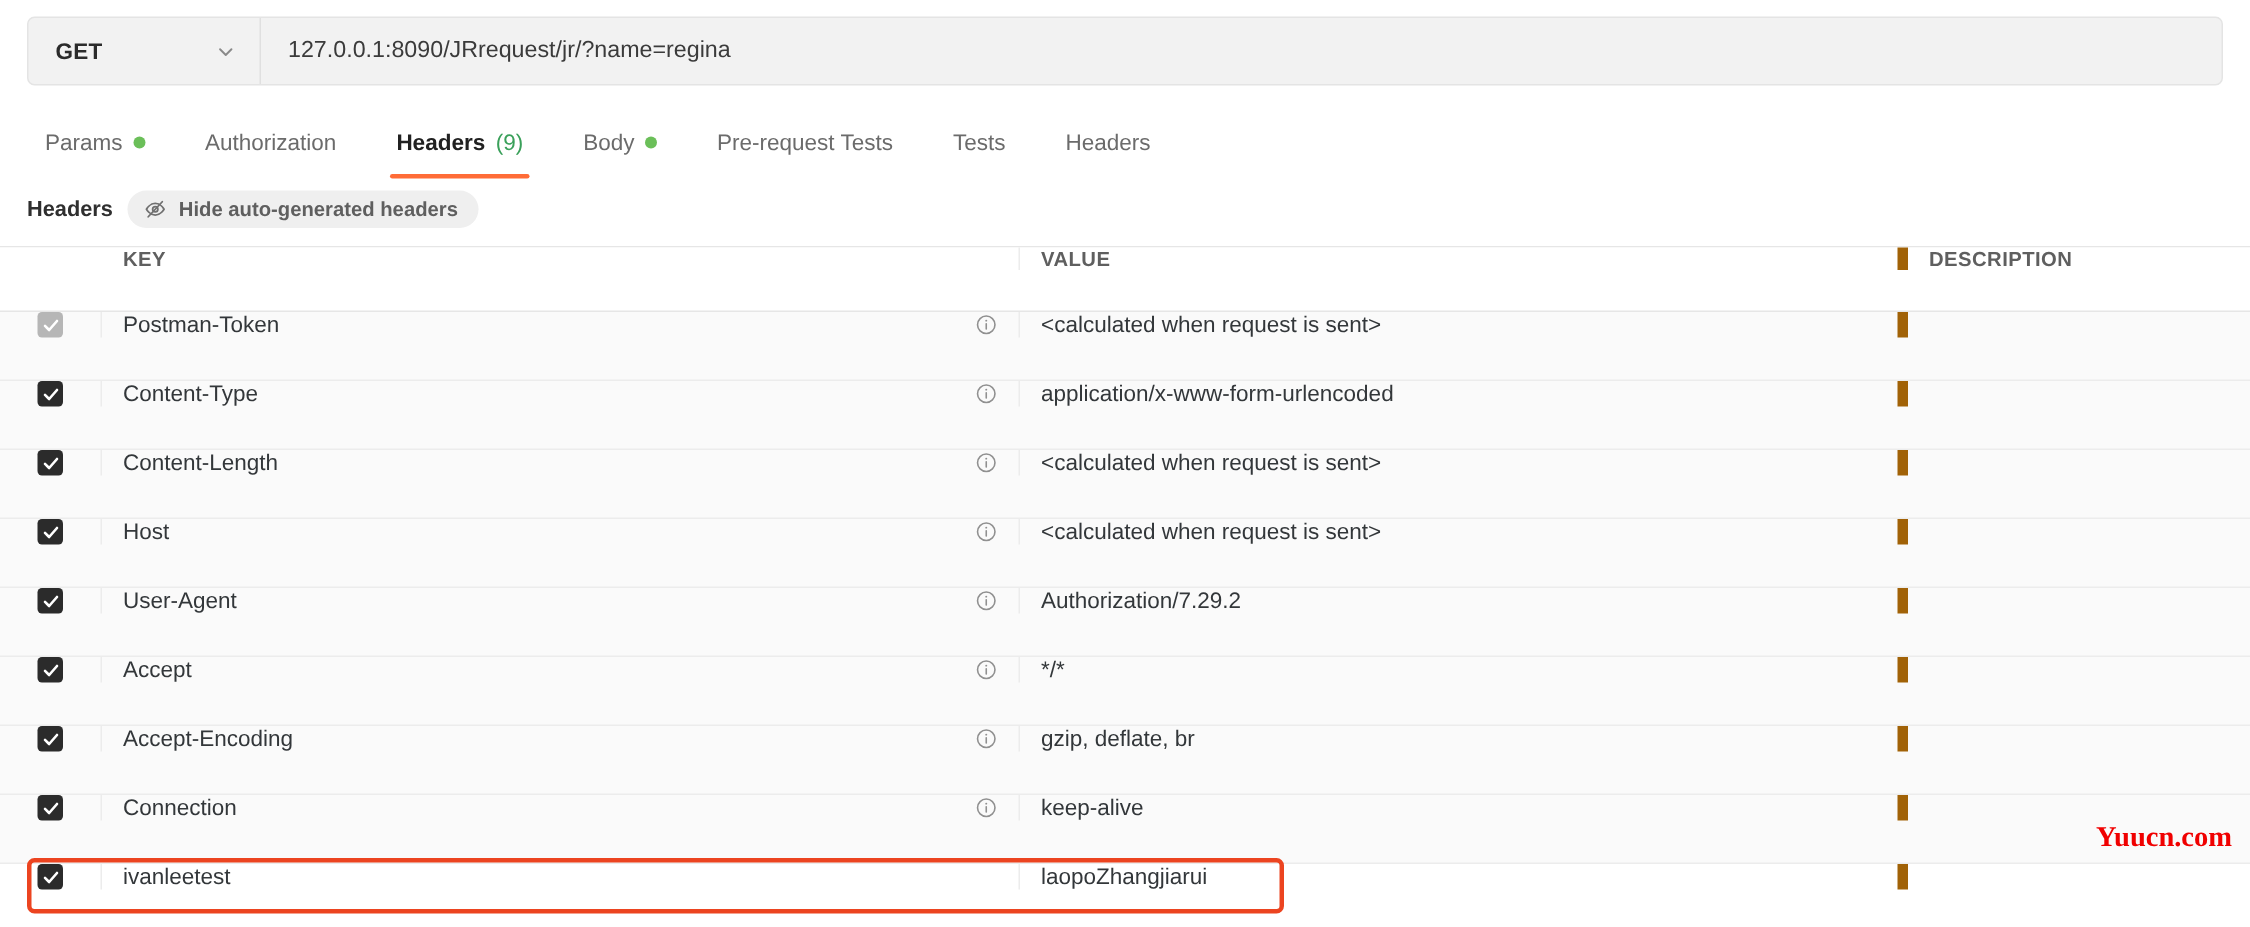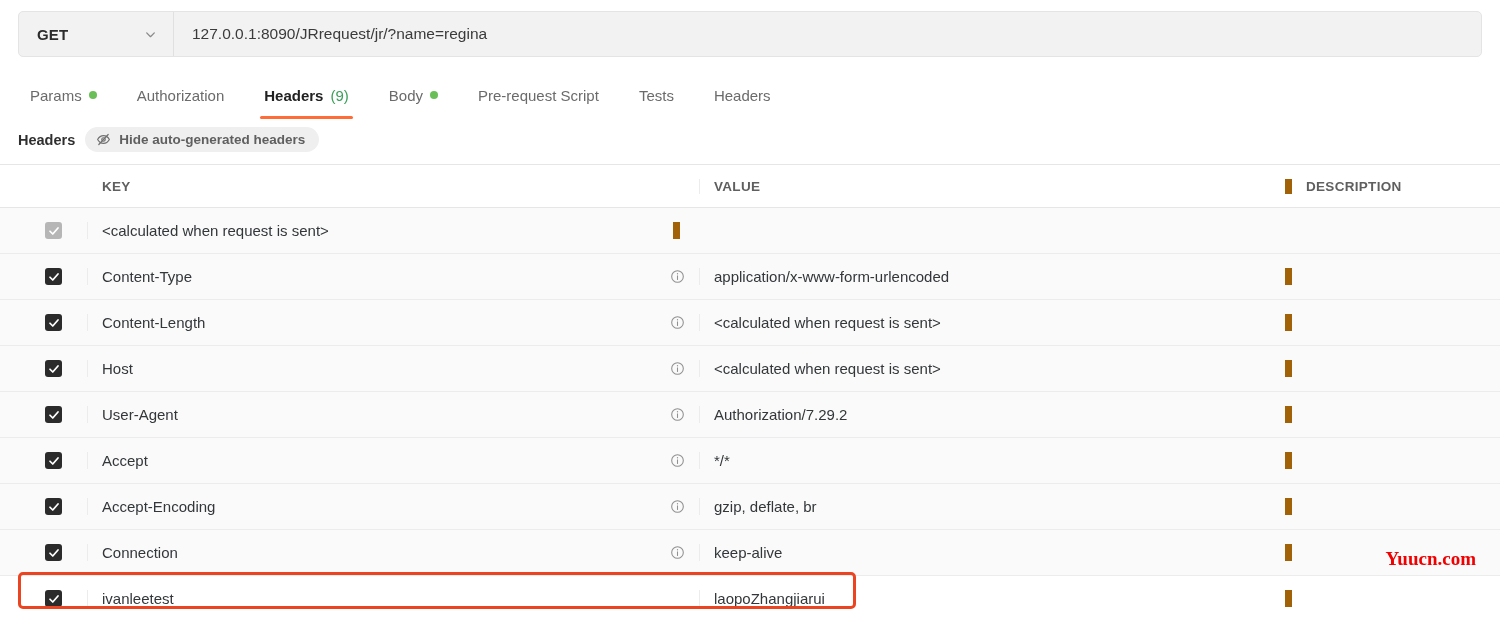--- a/index.html
+++ b/index.html
@@ -145,22 +145,21 @@
     position: absolute;
     left: 0;
     top: 164px;
     width: 1500px;
     border-top: 1px solid #e6e6e6;
   }
   .row {
     display: flex;
     height: 46px;
     border-bottom: 1px solid #ececec;
-    align-items: center;
-    padding-left: 20px;
+    align-items: flex-start;
   }
   .row.head {
     height: 43px;
     background: #ffffff;
     border-bottom: 1px solid #e6e6e6;
   }
   .row.shaded { background: #fafafa; }
   .row.plain  { background: #ffffff; }
 
   .c-check {
@@ -240,21 +239,21 @@
     height: 37px;
     border: 3px solid #ec4420;
     border-radius: 5px;
     pointer-events: none;
     z-index: 5;
   }
 
   
   .watermark {
     position: absolute;
-    right: 24px;
+    right: 12px;
     top: 548px;
     font-family: "Liberation Serif", serif;
     font-size: 19px;
     font-weight: bold;
     color: #f00000;
     z-index: 6;
   }
 </style>
 </head>
 <body>
@@ -284,21 +283,21 @@
     <div class="tab active">
       <span>Headers</span>
       <span class="count">(9)</span>
       <span class="tab-underline"></span>
     </div>
     <div class="tab">
       <span>Body</span>
       <span class="dot"></span>
     </div>
     <div class="tab">
-      <span>Pre-request Script</span>
+      <span>Pre-request Tests</span>
     </div>
     <div class="tab">
       <span>Tests</span>
     </div>
     <div class="tab">
       <span>Headers</span>
     </div>
   </div>
 
   <div class="subheader">
@@ -331,20 +330,30 @@
     </div>
 
     <div class="row shaded">
       <div class="c-check">
         <span class="cb disabled">
           <svg viewBox="0 0 24 24" fill="none" stroke="currentColor" stroke-width="3.5" stroke-linecap="round" stroke-linejoin="round">
               <polyline points="4 12.5 9.5 18 20 6"></polyline>
             </svg>
         </span>
       </div>
+      <div class="c-key">
+        <span class="cell-text">Postman-Token</span>
+        <span>
+          <svg class="info-icon" viewBox="0 0 24 24" fill="none" stroke="currentColor" stroke-width="1.7">
+              <circle cx="12" cy="12" r="9.3"></circle>
+              <line x1="12" y1="11" x2="12" y2="16.6" stroke-linecap="round"></line>
+              <circle cx="12" cy="7.6" r="1.05" fill="currentColor" stroke="none"></circle>
+            </svg>
+        </span>
+      </div>
       <div class="c-val">
         <span class="cell-text">&lt;calculated when request is sent&gt;</span>
       </div>
       <div class="c-desc">
         <span class="cell-text"></span>
       </div>
     </div>
 
     <div class="row shaded">
       <div class="c-check">

